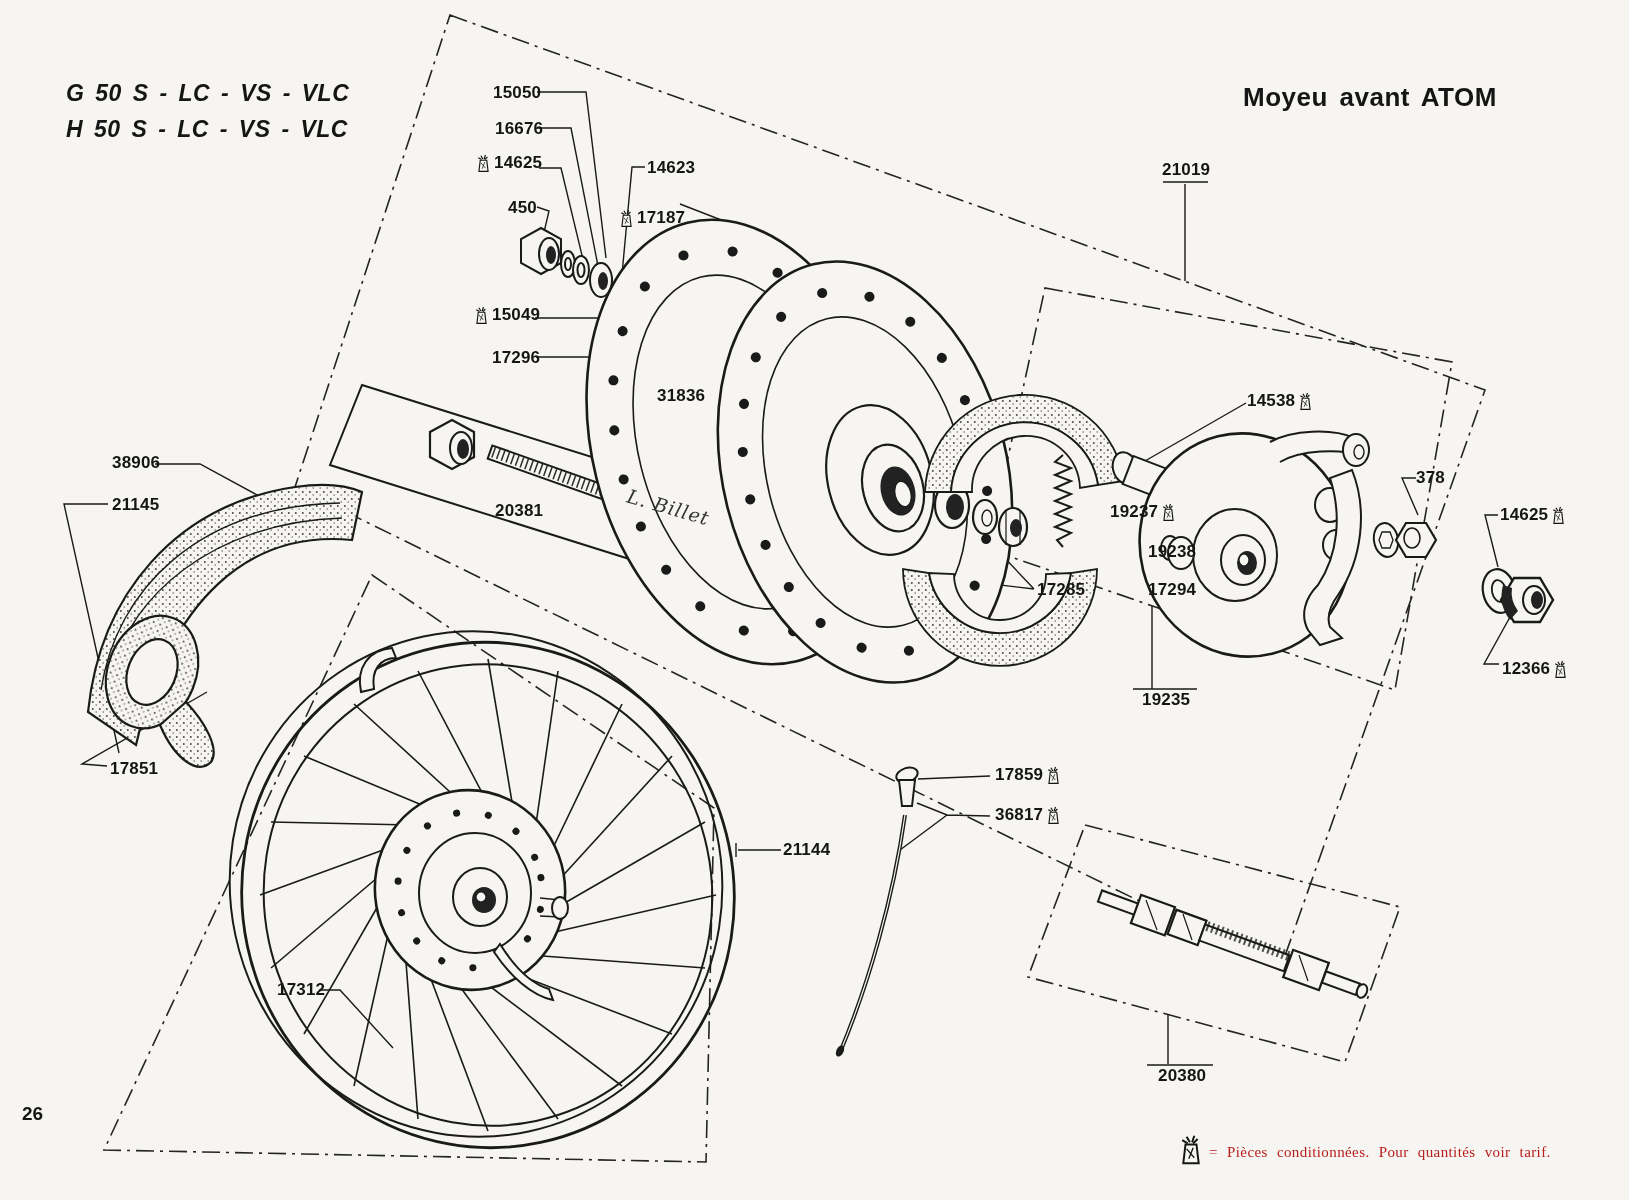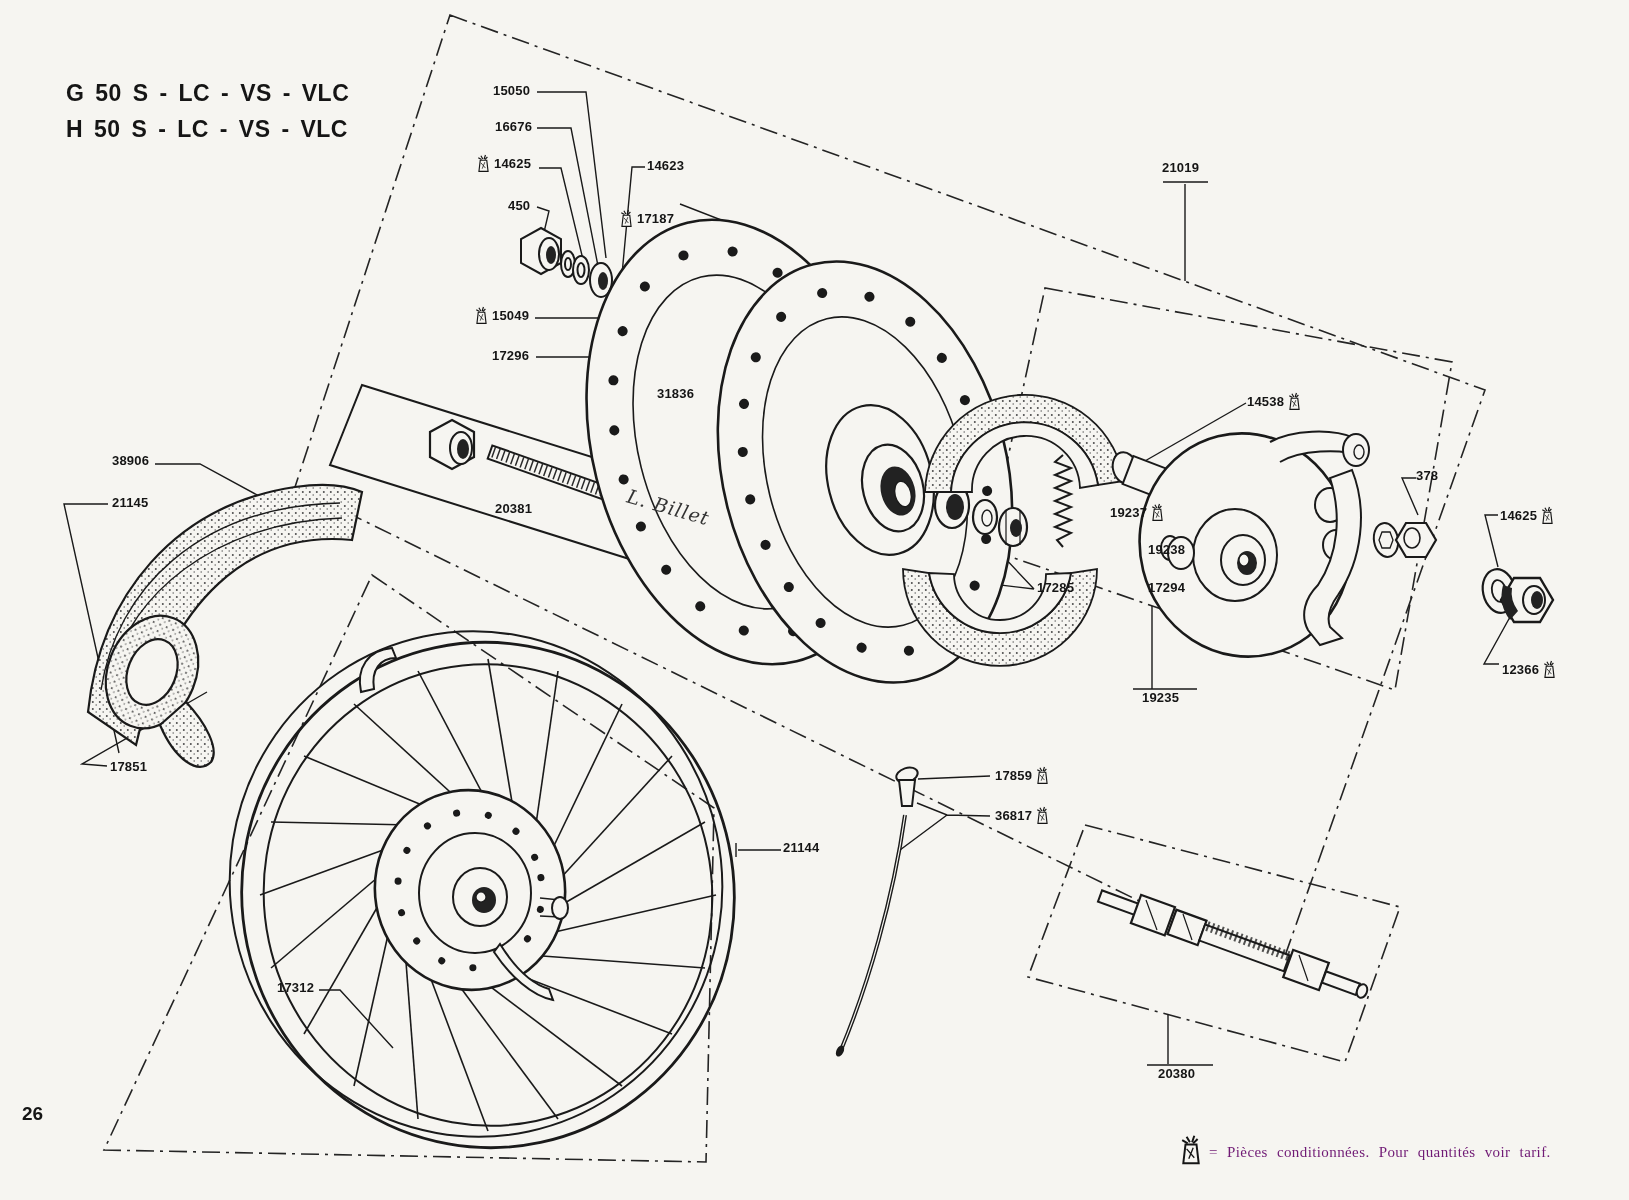--- a/index.html
+++ b/index.html
@@ -1,26 +1,26 @@
 <!DOCTYPE html>
 <html><head>
 <meta charset="utf-8">
 <style>
   html,body{margin:0;padding:0;background:#dcdad4;}
   #page{position:relative;width:1629px;height:1200px;background:#f6f5f1;overflow:hidden;
         font-family:"Liberation Sans",sans-serif;color:#151515;}
   #art{position:absolute;left:0;top:0;}
-  .lbl{position:absolute;font-weight:bold;font-size:13px;letter-spacing:.2px;white-space:nowrap;
-       display:flex;align-items:center;gap:4px;line-height:1;}
+  .lbl{position:absolute;font-weight:bold;font-size:17px;letter-spacing:.2px;white-space:nowrap;
+       display:flex;align-items:flex-start;gap:4px;line-height:1;}
   .bag{width:13px;height:19px;flex:none;}
-  .hdr{position:absolute;font-weight:bold;font-size:23px;letter-spacing:.5px;word-spacing:4px;white-space:nowrap;}
+  .hdr{position:absolute;font-weight:bold;font-size:23px;letter-spacing:.5px;word-spacing:4px;white-space:nowrap;font-style:italic;}
   #title{position:absolute;left:1243px;top:82px;font-weight:bold;font-size:26px;letter-spacing:.5px;word-spacing:4px;}
   #pagenum{position:absolute;left:22px;top:1090px;font-weight:bold;font-size:19px;margin-top:13px;}
   #footnote{position:absolute;left:1209px;top:1144px;font-family:"Liberation Serif",serif;
-            font-size:15px;letter-spacing:.4px;word-spacing:5px;color:#701a75;}
+            font-size:15px;letter-spacing:.4px;word-spacing:5px;color:#b91c1c;}
   #signature{position:absolute;left:626px;top:496px;font-family:"DejaVu Serif",serif;font-style:italic;
              font-size:19px;color:#333;transform:rotate(16deg);letter-spacing:1px;}
 </style>
 </head>
 <body>
 
 <div id="page">
 
 <svg id="art" width="1629" height="1200" viewBox="0 0 1629 1200">
   <defs>
@@ -243,20 +243,21 @@
     <line x1="1207" y1="926" x2="1291" y2="957" stroke-width="10" stroke-dasharray="2 3" stroke-opacity=".75"></line>
     <rect x="1288" y="949" width="38" height="29" transform="rotate(20 1288 964)" stroke-width="2.2"></rect>
     <rect x="1324" y="971" width="36" height="12" transform="rotate(20 1324 977)" stroke-width="2"></rect>
     <ellipse cx="1362" cy="991" rx="5" ry="7" transform="rotate(20 1362 991)" stroke-width="2"></ellipse>
     <path d="M1146,900 L1157,930 M1183,914 L1192,940 M1299,955 L1308,981" fill="none" stroke-width="1.2"></path>
   </g>
 </svg>
 
   <div class="hdr" style="left:66px;top:80px">G 50 S  -  LC  -  VS  -  VLC</div>
   <div class="hdr" style="left:66px;top:116px">H 50 S  -  LC  -  VS  -  VLC</div>
+  <div id="title">Moyeu avant ATOM</div>
   <div id="pagenum">26</div>
   <div id="signature">L. Billet</div>
 
   <div class="lbl" style="left:493px;top:84px">
       <span>15050</span>
     </div>
   <div class="lbl" style="left:495px;top:120px">
       <span>16676</span>
     </div>
   <div class="lbl" style="left:477px;top:154px">

